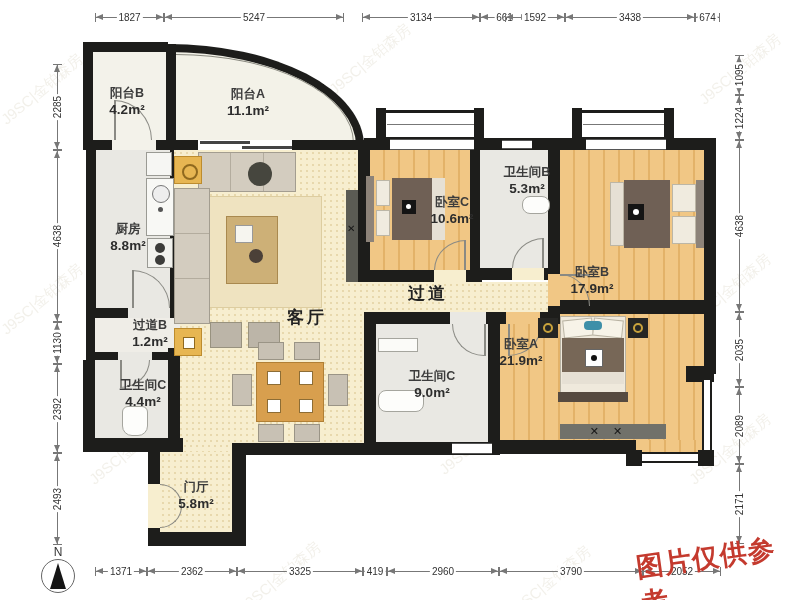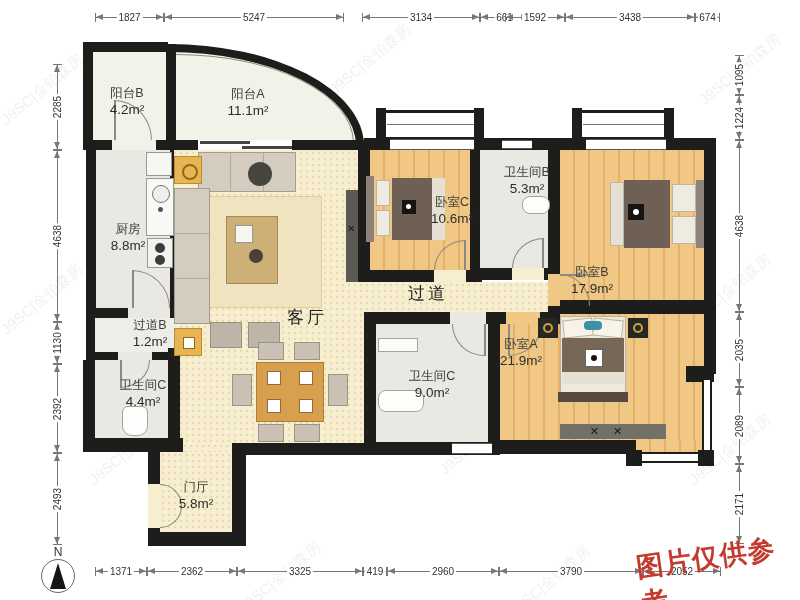--- a/index.html
+++ b/index.html
@@ -15,21 +15,21 @@
   .wall{position:absolute;background:#1d1d1b;}
   
   .win{position:absolute;background:#fff;border-top:1px solid #555;border-bottom:1px solid #555;box-sizing:border-box;}
   .open{position:absolute;}
   
   .door{position:absolute;box-sizing:border-box;border:0 solid #8a8a84;background:transparent;}
   .leaf{position:absolute;background:#8a8a84;}
   
   .furn{position:absolute;box-sizing:border-box;}
   
-  .lbl{position:absolute;transform:translate(-50%,-50%);text-align:center;color:#3c3c3c;line-height:1.3;white-space:nowrap;}
+  .lbl{position:absolute;transform:translate(-50%,-50%);text-align:center;color:#3c3c3c;line-height:1.3;white-space:nowrap;font-weight:bold;}
   .lbl .nm{font-size:12.5px;}
   .lbl .ar{font-size:13.5px;color:#2d2d2d;}
   .big{font-size:17px;color:#222;letter-spacing:3px;}
   
   .dimseg{position:absolute;}
   .dline{position:absolute;background:#777;}
   .dlab{position:absolute;background:#fff;color:#333;font-size:10px;padding:0 2px;white-space:nowrap;}
   .arr{position:absolute;width:0;height:0;}
   .tick{position:absolute;background:#777;}
   

